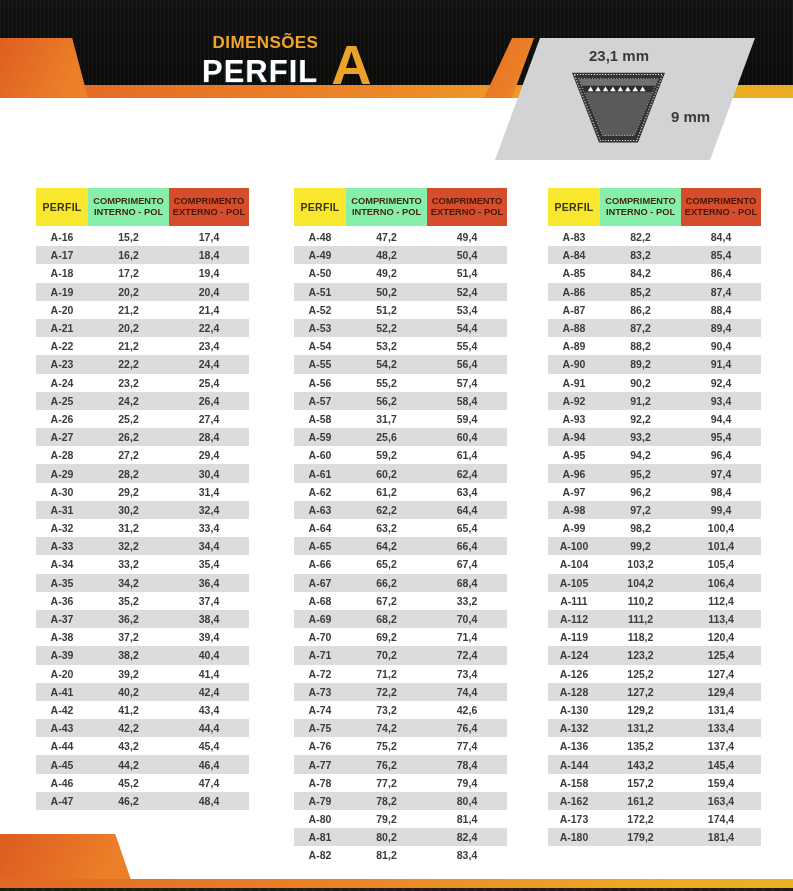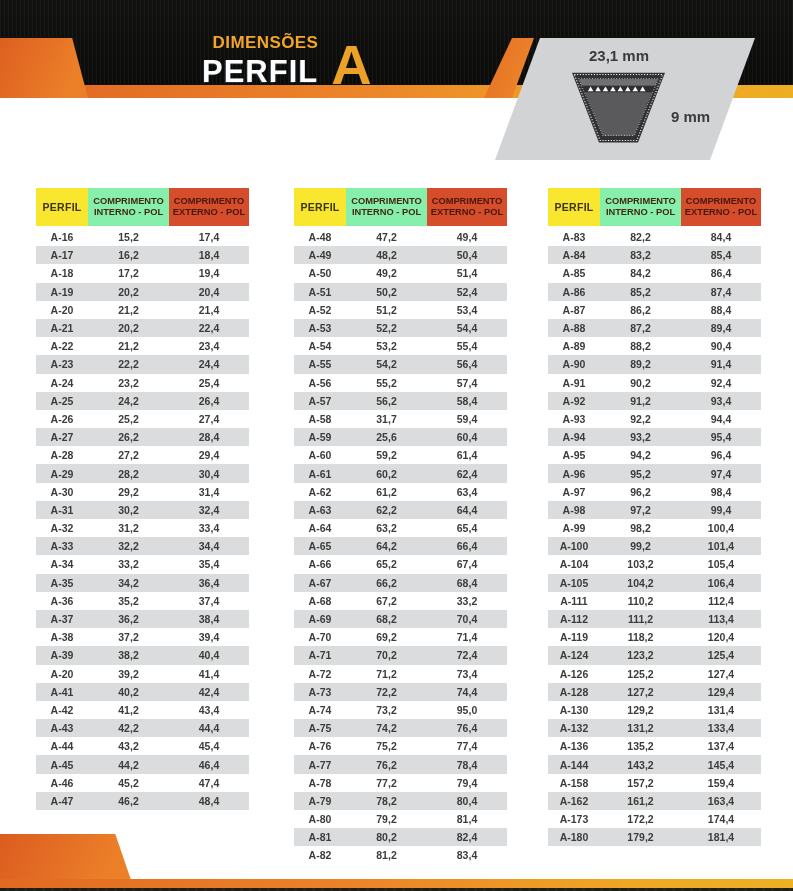--- a/index.html
+++ b/index.html
@@ -414,21 +414,21 @@
         <div class="tcell">73,4</div>
       </div>
       <div class="trow">
         <div class="tcell">A-73</div>
         <div class="tcell">72,2</div>
         <div class="tcell">74,4</div>
       </div>
       <div class="trow">
         <div class="tcell">A-74</div>
         <div class="tcell">73,2</div>
-        <div class="tcell">95,0</div>
+        <div class="tcell">42,6</div>
       </div>
       <div class="trow">
         <div class="tcell">A-75</div>
         <div class="tcell">74,2</div>
         <div class="tcell">76,4</div>
       </div>
       <div class="trow">
         <div class="tcell">A-76</div>
         <div class="tcell">75,2</div>
         <div class="tcell">77,4</div>

